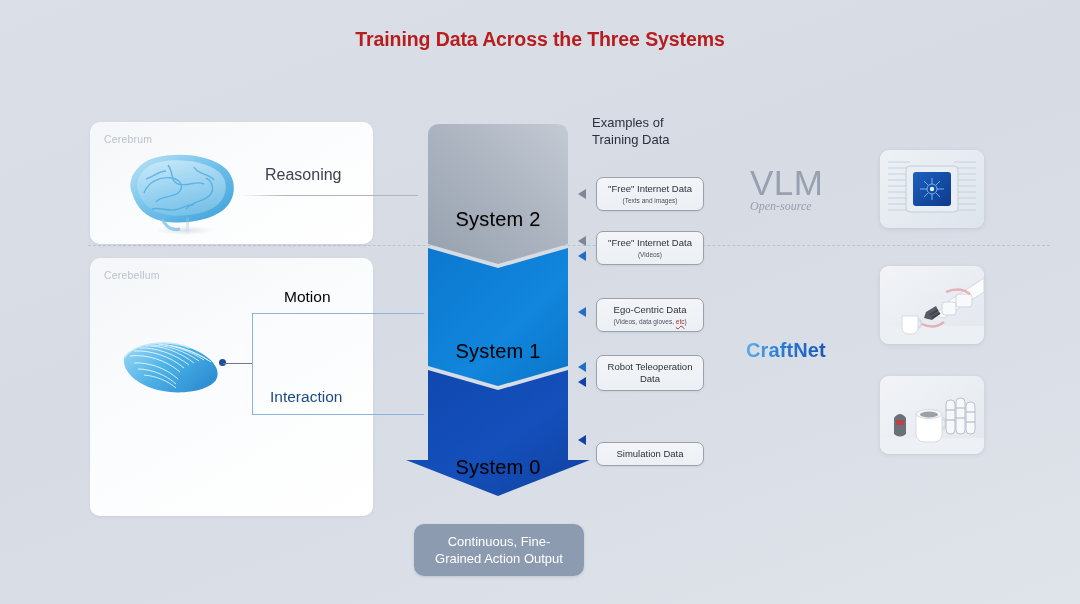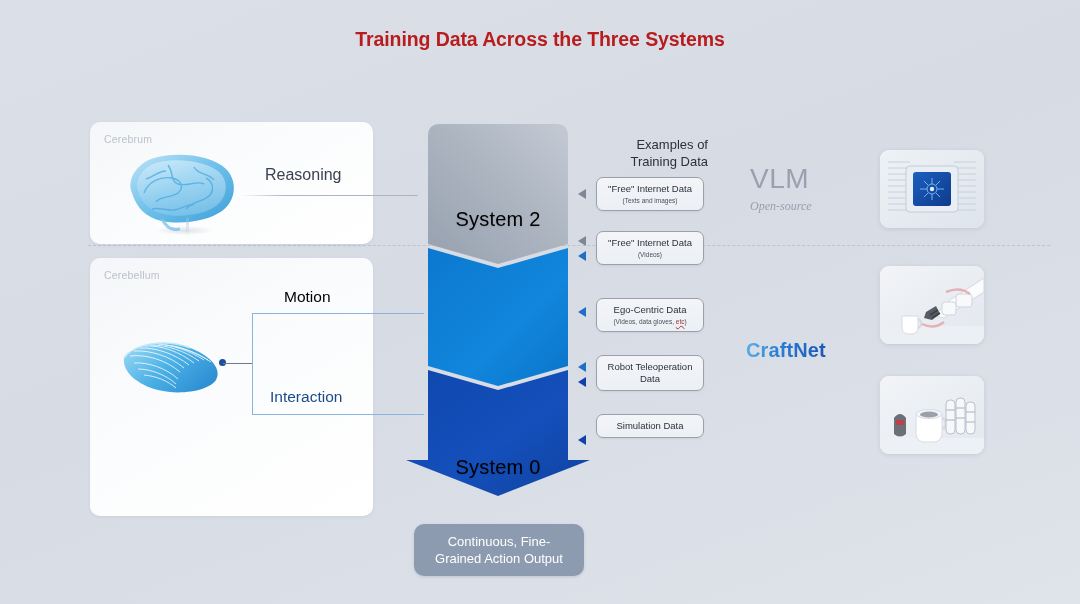--- a/index.html
+++ b/index.html
@@ -164,23 +164,23 @@
     color: #ffffff;
     font-size: 13px;
     line-height: 17px;
     padding: 0 16px;
     box-shadow: 0 1px 3px rgba(70,80,100,.18);
   }
 
   
   .examples-head {
     position: absolute;
-    left: 592px; top: 136px;
+    left: 592px; top: 114px;
     width: 116px;
-    text-align: right;
+    text-align: left;
     font-size: 13px;
     line-height: 17px;
     color: #2b313c;
   }
 
   .data-box {
     position: absolute;
     width: 108px;
     border: 1px solid #9aa1ac;
     border-radius: 7px;
@@ -203,38 +203,38 @@
     margin-top: 1px;
   }
   .data-box .t2 .misspell {
     color: #9b3030;
     text-decoration: underline wavy #b03030;
   }
   .box-a { left: 596px; top: 177px; }
   .box-b { left: 596px; top: 231px; }
   .box-c { left: 596px; top: 298px; }
   .box-d { left: 596px; top: 355px; }
-  .box-e { left: 596px; top: 414px; }
+  .box-e { left: 596px; top: 442px; }
 
   
   .tri {
     position: absolute;
     width: 0; height: 0;
     border-top: 5px solid transparent;
     border-bottom: 5px solid transparent;
     border-right: 8px solid #7d8796;
   }
   .tri.blue { border-right-color: #1f6fc8; }
   .tri.dblue { border-right-color: #1340a8; }
 
   
   .vlm {
     position: absolute;
     left: 750px; top: 163px;
-    font-size: 28px;
+    font-size: 35px;
     color: #99a1b0;
     letter-spacing: .5px;
   }
   .vlm-sub {
     position: absolute;
     left: 750px; top: 199px;
     font-size: 12px;
     font-style: italic;
     color: #98a0af;
     font-family: Liberation Serif, serif;
@@ -363,20 +363,21 @@
       </linearGradient>
     </defs>
 
     <path d="M30 14 Q30 2 42 2 L158 2 Q170 2 170 14 L170 122 L100 142 L30 122 Z" fill="url(#gSys2)"></path>
 
     <path d="M30 126 L100 146 L170 126 L170 244 L100 264 L30 244 Z" fill="url(#gSys1)"></path>
 
     <path d="M30 248 L100 268 L170 248 L170 338 L192 338 L100 374 L8 338 L30 338 Z" fill="url(#gSys0)"></path>
   </svg>
   <div class="sys-label sys2">System 2</div>
+  <div class="sys-label sys1">System 1</div>
   <div class="sys-label sys0">System 0</div>
 </div>
 
 <div class="output-chip">Continuous, Fine-Grained Action Output</div>
 
 <div class="examples-head">Examples of Training Data</div>
 
 <div class="tri" style="left:578px; top:189px;"></div>
 <div class="data-box box-a">
   <div class="t1">"Free" Internet Data</div>

